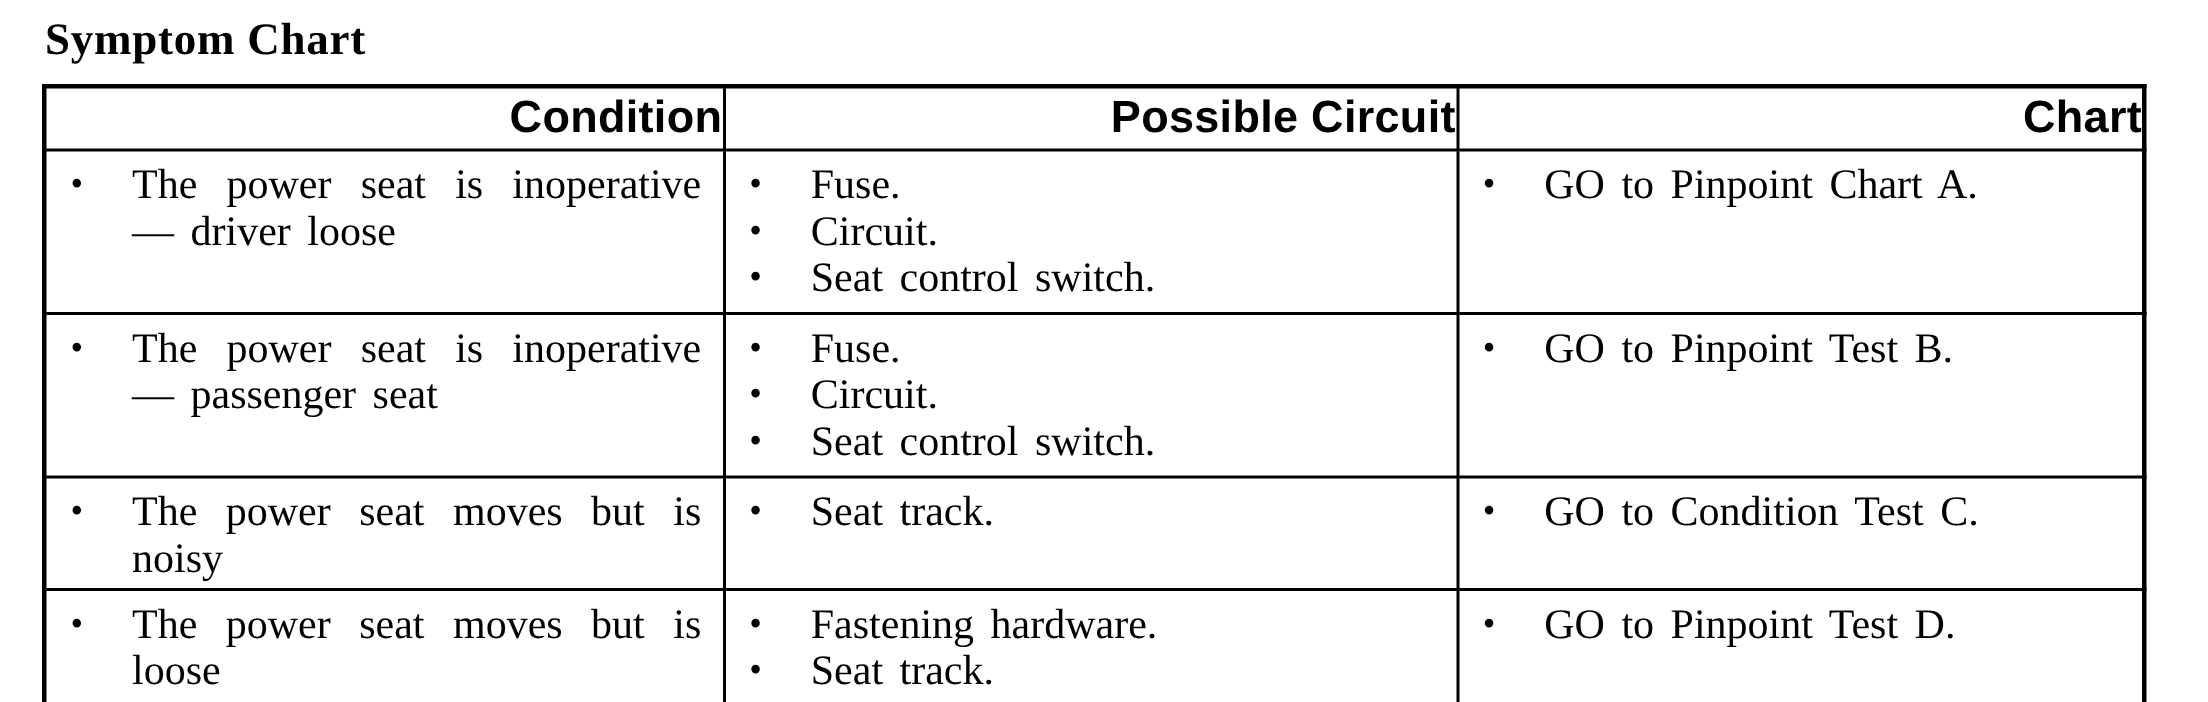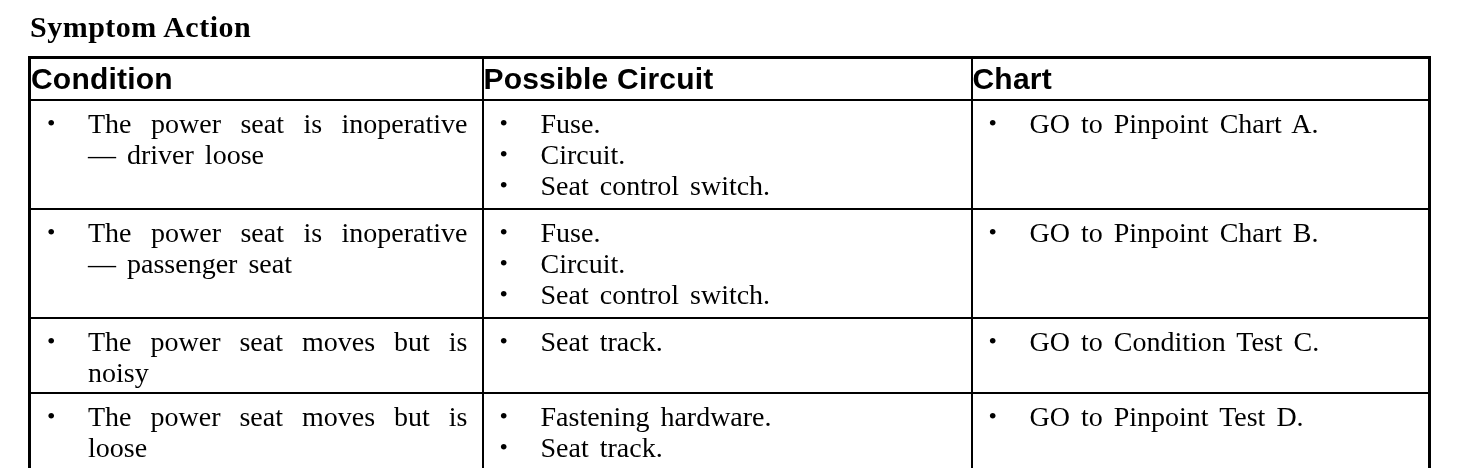--- a/index.html
+++ b/index.html
@@ -35,21 +35,21 @@
   }
   col.c-condition { width: 453px; }
   col.c-sources   { width: 489px; }
   col.c-action    { width: 458px; }
   th {
     border: 2px solid #000000;
     font-family: "Liberation Sans", sans-serif;
     font-size: 30px;
     font-weight: bold;
     height: 40px;
-    text-align: left;
+    text-align: right;
     vertical-align: middle;
     padding: 0;
     letter-spacing: 0.2px;
   }
   td {
     border: 2px solid #000000;
     vertical-align: top;
     padding: 7px 8px 0 16px;
     font-size: 28px;
   }
@@ -69,21 +69,21 @@
   }
   .bullet-text {
     flex: 1;
     text-align: justify;
     padding-right: 6px;
   }
 </style>
 </head>
 <body>
 
-<div class="doc-title">Symptom Action</div>
+<div class="doc-title">Symptom Chart</div>
 
 <table class="symptom-table">
   <colgroup>
     <col class="c-condition">
     <col class="c-sources">
     <col class="c-action">
   </colgroup>
   <thead>
     <tr>
       <th>Condition</th>
@@ -137,21 +137,21 @@
             <span class="bullet-text">Circuit.</span>
           </div>
           <div class="bullet-item">
             <span class="bullet">•</span>
             <span class="bullet-text">Seat control switch.</span>
           </div>
         </td>
         <td>
           <div class="bullet-item">
             <span class="bullet">•</span>
-            <span class="bullet-text">GO to Pinpoint Chart B.</span>
+            <span class="bullet-text">GO to Pinpoint Test B.</span>
           </div>
         </td>
       </tr>
       <tr>
         <td>
           <div class="bullet-item">
             <span class="bullet">•</span>
             <span class="bullet-text">The power seat moves but is noisy</span>
           </div>
         </td>

